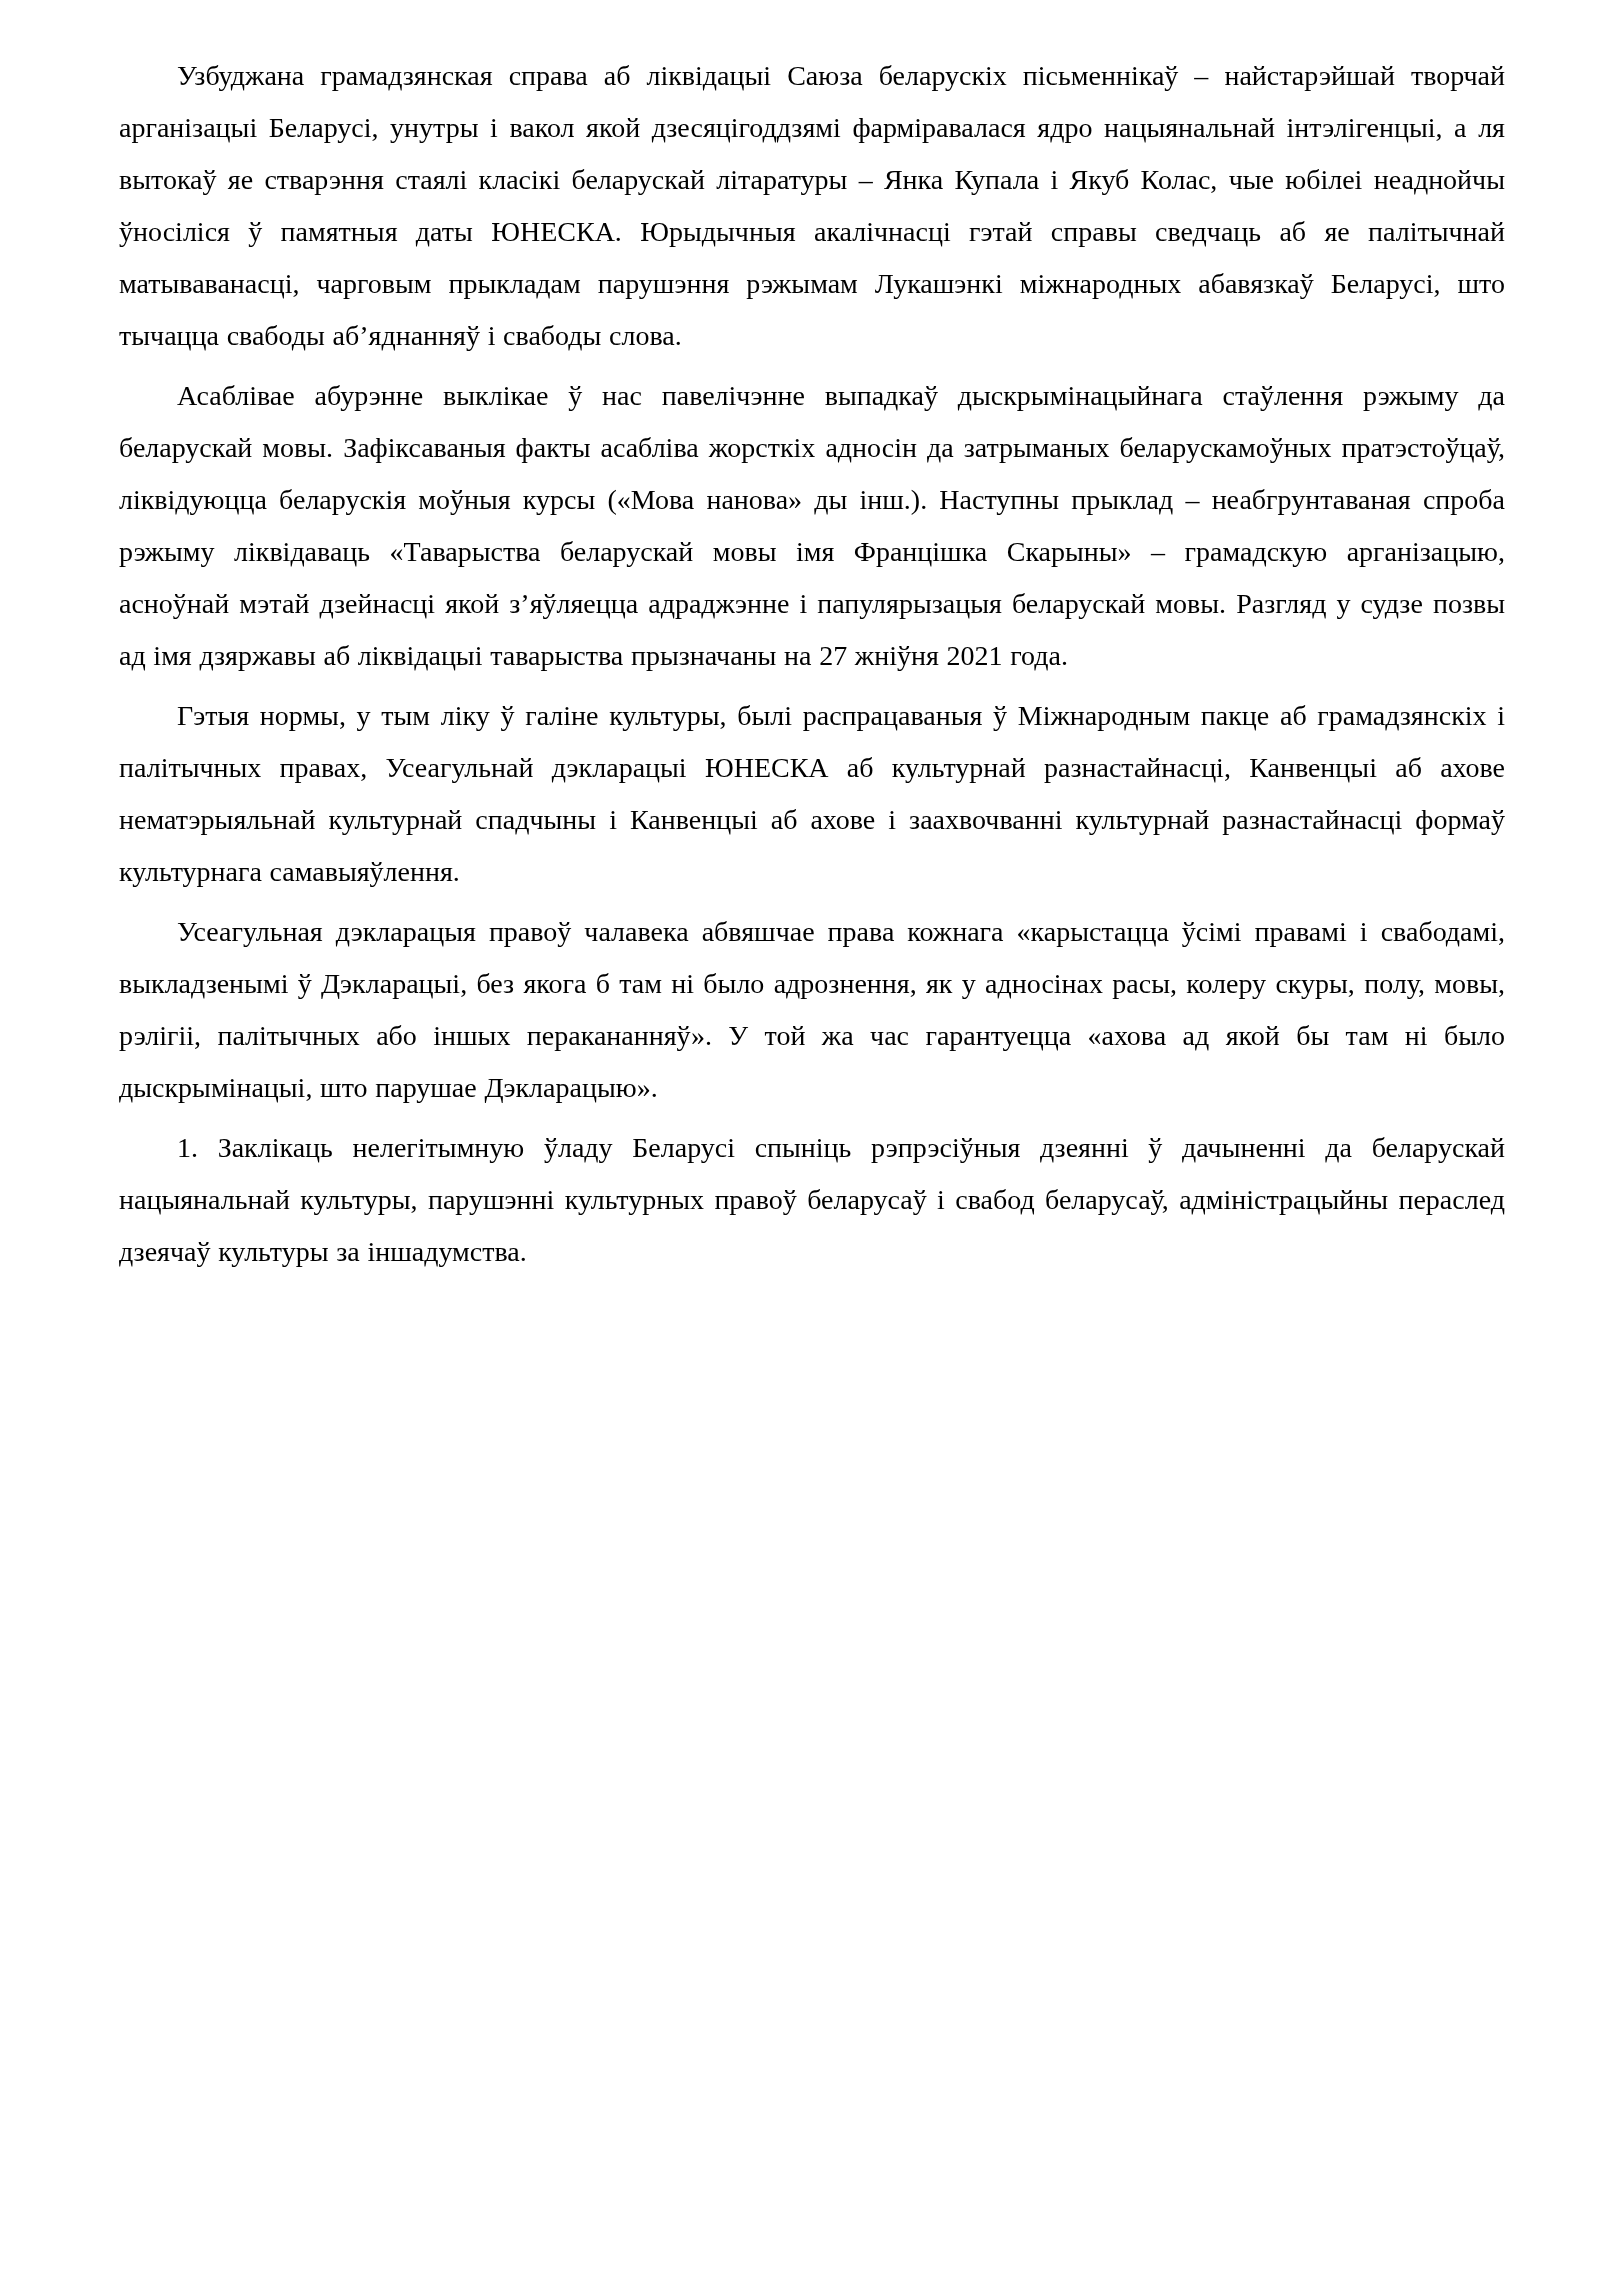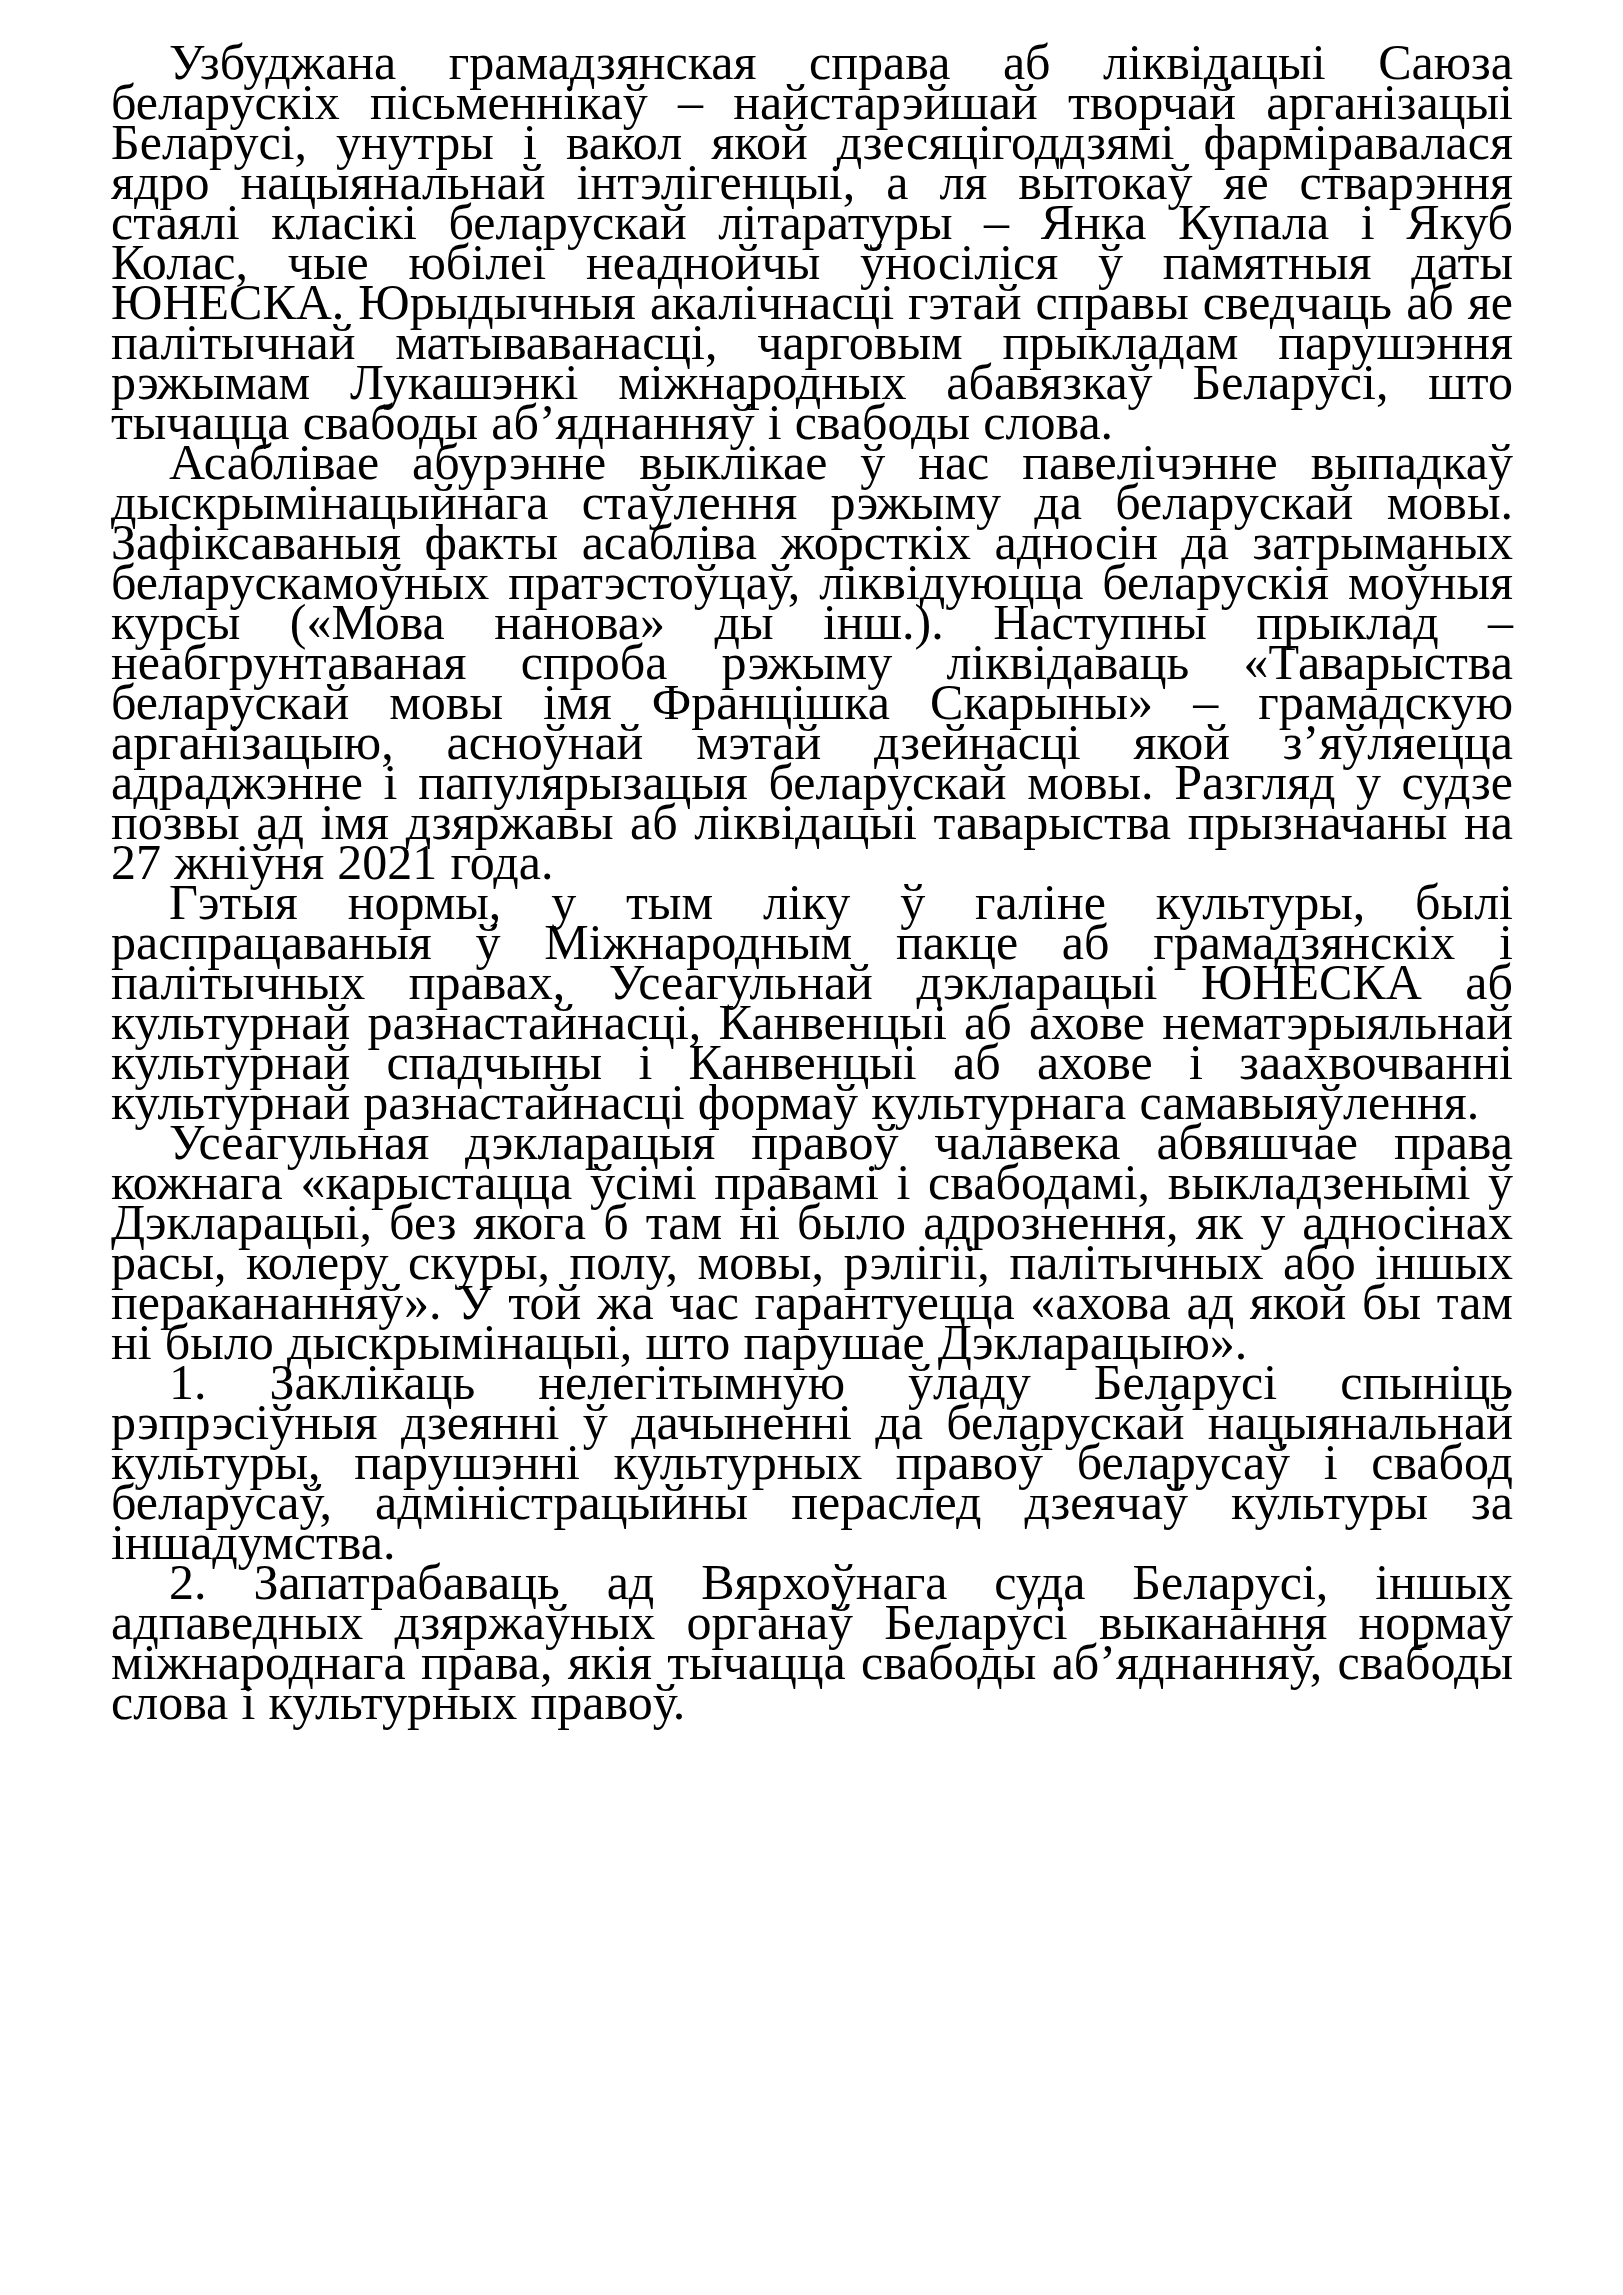--- a/index.html
+++ b/index.html
@@ -15,33 +15,32 @@
     font-family: "Liberation Serif", "DejaVu Serif", serif;
     color: #000000;
   }
   .page {
     position: absolute;
     top: 42px;
     left: 111px;
     width: 1402px;
   }
   .page p {
-    margin: 0;
+    margin: 8px;
     padding: 0;
-    font-size: 50px;
-    line-height: 40px;
+    font-size: 28px;
+    line-height: 52px;
     text-align: justify;
     text-indent: 58px;
     word-spacing: 0.7px;
   }
 </style>
 </head>
 <body>
 
 <main class="page">
   <p>Узбуджана грамадзянская справа аб ліквідацыі Саюза беларускіх пісьменнікаў – найстарэйшай творчай арганізацыі Беларусі, унутры і вакол якой дзесяцігоддзямі фарміравалася ядро нацыянальнай інтэлігенцыі, а ля вытокаў яе стварэння стаялі класікі беларускай літаратуры – Янка Купала і Якуб Колас, чые юбілеі неаднойчы ўносіліся ў памятныя даты ЮНЕСКА. Юрыдычныя акалічнасці гэтай справы сведчаць аб яе палітычнай матываванасці, чарговым прыкладам парушэння рэжымам Лукашэнкі міжнародных абавязкаў Беларусі, што тычацца свабоды аб’яднанняў і свабоды слова.</p>
   <p>Асаблівае абурэнне выклікае ў нас павелічэнне выпадкаў дыскрымінацыйнага стаўлення рэжыму да беларускай мовы. Зафіксаваныя факты асабліва жорсткіх адносін да затрыманых беларускамоўных пратэстоўцаў, ліквідуюцца беларускія моўныя курсы («Мова нанова» ды інш.). Наступны прыклад – неабгрунтаваная спроба рэжыму ліквідаваць «Таварыства беларускай мовы імя Францішка Скарыны» – грамадскую арганізацыю, асноўнай мэтай дзейнасці якой з’яўляецца адраджэнне і папулярызацыя беларускай мовы. Разгляд у судзе позвы ад імя дзяржавы аб ліквідацыі таварыства прызначаны на 27 жніўня 2021 года.</p>
   <p>Гэтыя нормы, у тым ліку ў галіне культуры, былі распрацаваныя ў Міжнародным пакце аб грамадзянскіх і палітычных правах, Усеагульнай дэкларацыі ЮНЕСКА аб культурнай разнастайнасці, Канвенцыі аб ахове нематэрыяльнай культурнай спадчыны і Канвенцыі аб ахове і заахвочванні культурнай разнастайнасці формаў культурнага самавыяўлення.</p>
   <p>Усеагульная дэкларацыя правоў чалавека абвяшчае права кожнага «карыстацца ўсімі правамі і свабодамі, выкладзенымі ў Дэкларацыі, без якога б там ні было адрознення, як у адносінах расы, колеру скуры, полу, мовы, рэлігіі, палітычных або іншых перакананняў». У той жа час гарантуецца «ахова ад якой бы там ні было дыскрымінацыі, што парушае Дэкларацыю».</p>
   <p>1. Заклікаць нелегітымную ўладу Беларусі спыніць рэпрэсіўныя дзеянні ў дачыненні да беларускай нацыянальнай культуры, парушэнні культурных правоў беларусаў і свабод беларусаў, адміністрацыйны пераслед дзеячаў культуры за іншадумства.</p>
-  <p>2. Запатрабаваць ад Вярхоўнага суда Беларусі, іншых адпаведных дзяржаўных органаў Беларусі выканання нормаў міжнароднага права, якія тычацца свабоды аб’яднанняў, свабоды слова і культурных правоў.</p>
 </main>
 
 
 </body></html>

